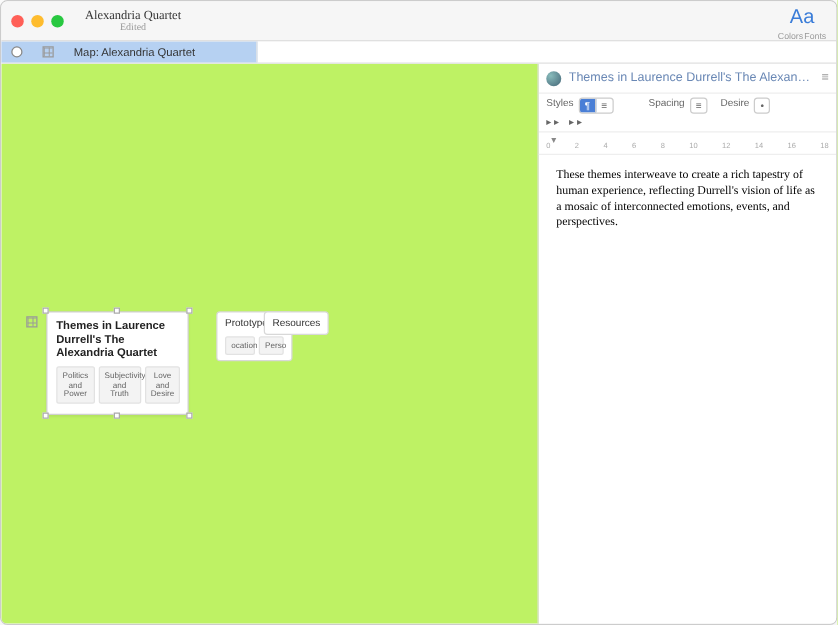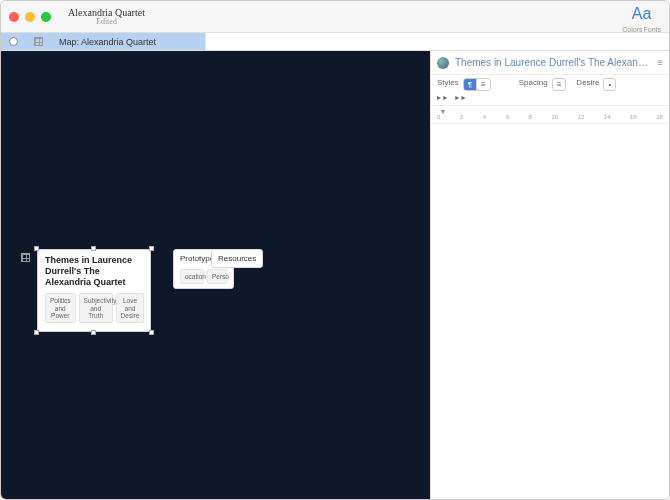--- a/index.html
+++ b/index.html
@@ -22,21 +22,21 @@
   .tbseg .lbl { font-size: 7px; color: #999; margin-top: 1px; }
   .views-row .tbtn { color: #666; }
   .tabbar { height: 18px; background: #fff; display: flex; border-bottom: 1px solid #e0e0e0; }
   .tabcol { display: flex; flex: 1; }
   .tab { display: flex; align-items: center; padding: 0 8px; font-size: 9px; border-right: 1px solid #e5e5e5; cursor: pointer; gap: 16px; }
   .tab.active { background: #b6d1f2; }
   .tab .circ { width: 9px; height: 9px; border: 1px solid #aaa; border-radius: 50%; background: #fff; }
   .tab.active .circ { border-color: #888; }
   .tabclose { width: 14px; display:flex; align-items:center; justify-content:center; font-size:9px; color:#999; border-left:1px solid #e5e5e5; }
   .content { flex: 1; display: flex; overflow: hidden; }
-  .left { flex: 1; position: relative; background: #0f172a; border-right: 1px solid #e0e0e0; }
+  .left { flex: 1; position: relative; background: #bef264; border-right: 1px solid #e0e0e0; }
   .right { width: 238px; display: flex; flex-direction: column; background: #fff; }
   .rhead { height: 24px; display: flex; align-items: center; padding: 0 6px; border-bottom: 1px solid #eee; gap: 6px; }
   .rhead .globe { width: 12px; height: 12px; border-radius: 50%; background: radial-gradient(circle at 30% 30%, #8bb, #467); }
   .rhead .ttl { font-size: 10px; color: #6a88b5; font-weight: 500; white-space: nowrap; overflow: hidden; text-overflow: ellipsis; flex:1; }
   .rhead .menu { font-size: 10px; color: #999; cursor:pointer; }
   .fmtbar { border-bottom: 1px solid #eee; padding: 2px 6px; }
   .fmtrow { display: flex; align-items: flex-start; gap: 4px; font-size: 8px; color: #666; padding: 1px 0; }
   .fmtrow .seg { display: flex; border: 1px solid #ccc; border-radius: 3px; overflow: hidden; }
   .fmtrow .seg span { padding: 1px 4px; font-size: 8px; border-right: 1px solid #ccc; cursor:pointer; }
   .fmtrow .seg span:last-child { border-right: none; }
@@ -172,16 +172,17 @@
           <span>4</span>
           <span>6</span>
           <span>8</span>
           <span>10</span>
           <span>12</span>
           <span>14</span>
           <span>16</span>
           <span>18</span>
         </div>
       </div>
+      <div class="rbody">These themes interweave to create a rich tapestry of human experience, reflecting Durrell's vision of life as a mosaic of interconnected emotions, events, and perspectives.</div>
     </div>
 
   </div>
 </div>
 
 </body></html>

